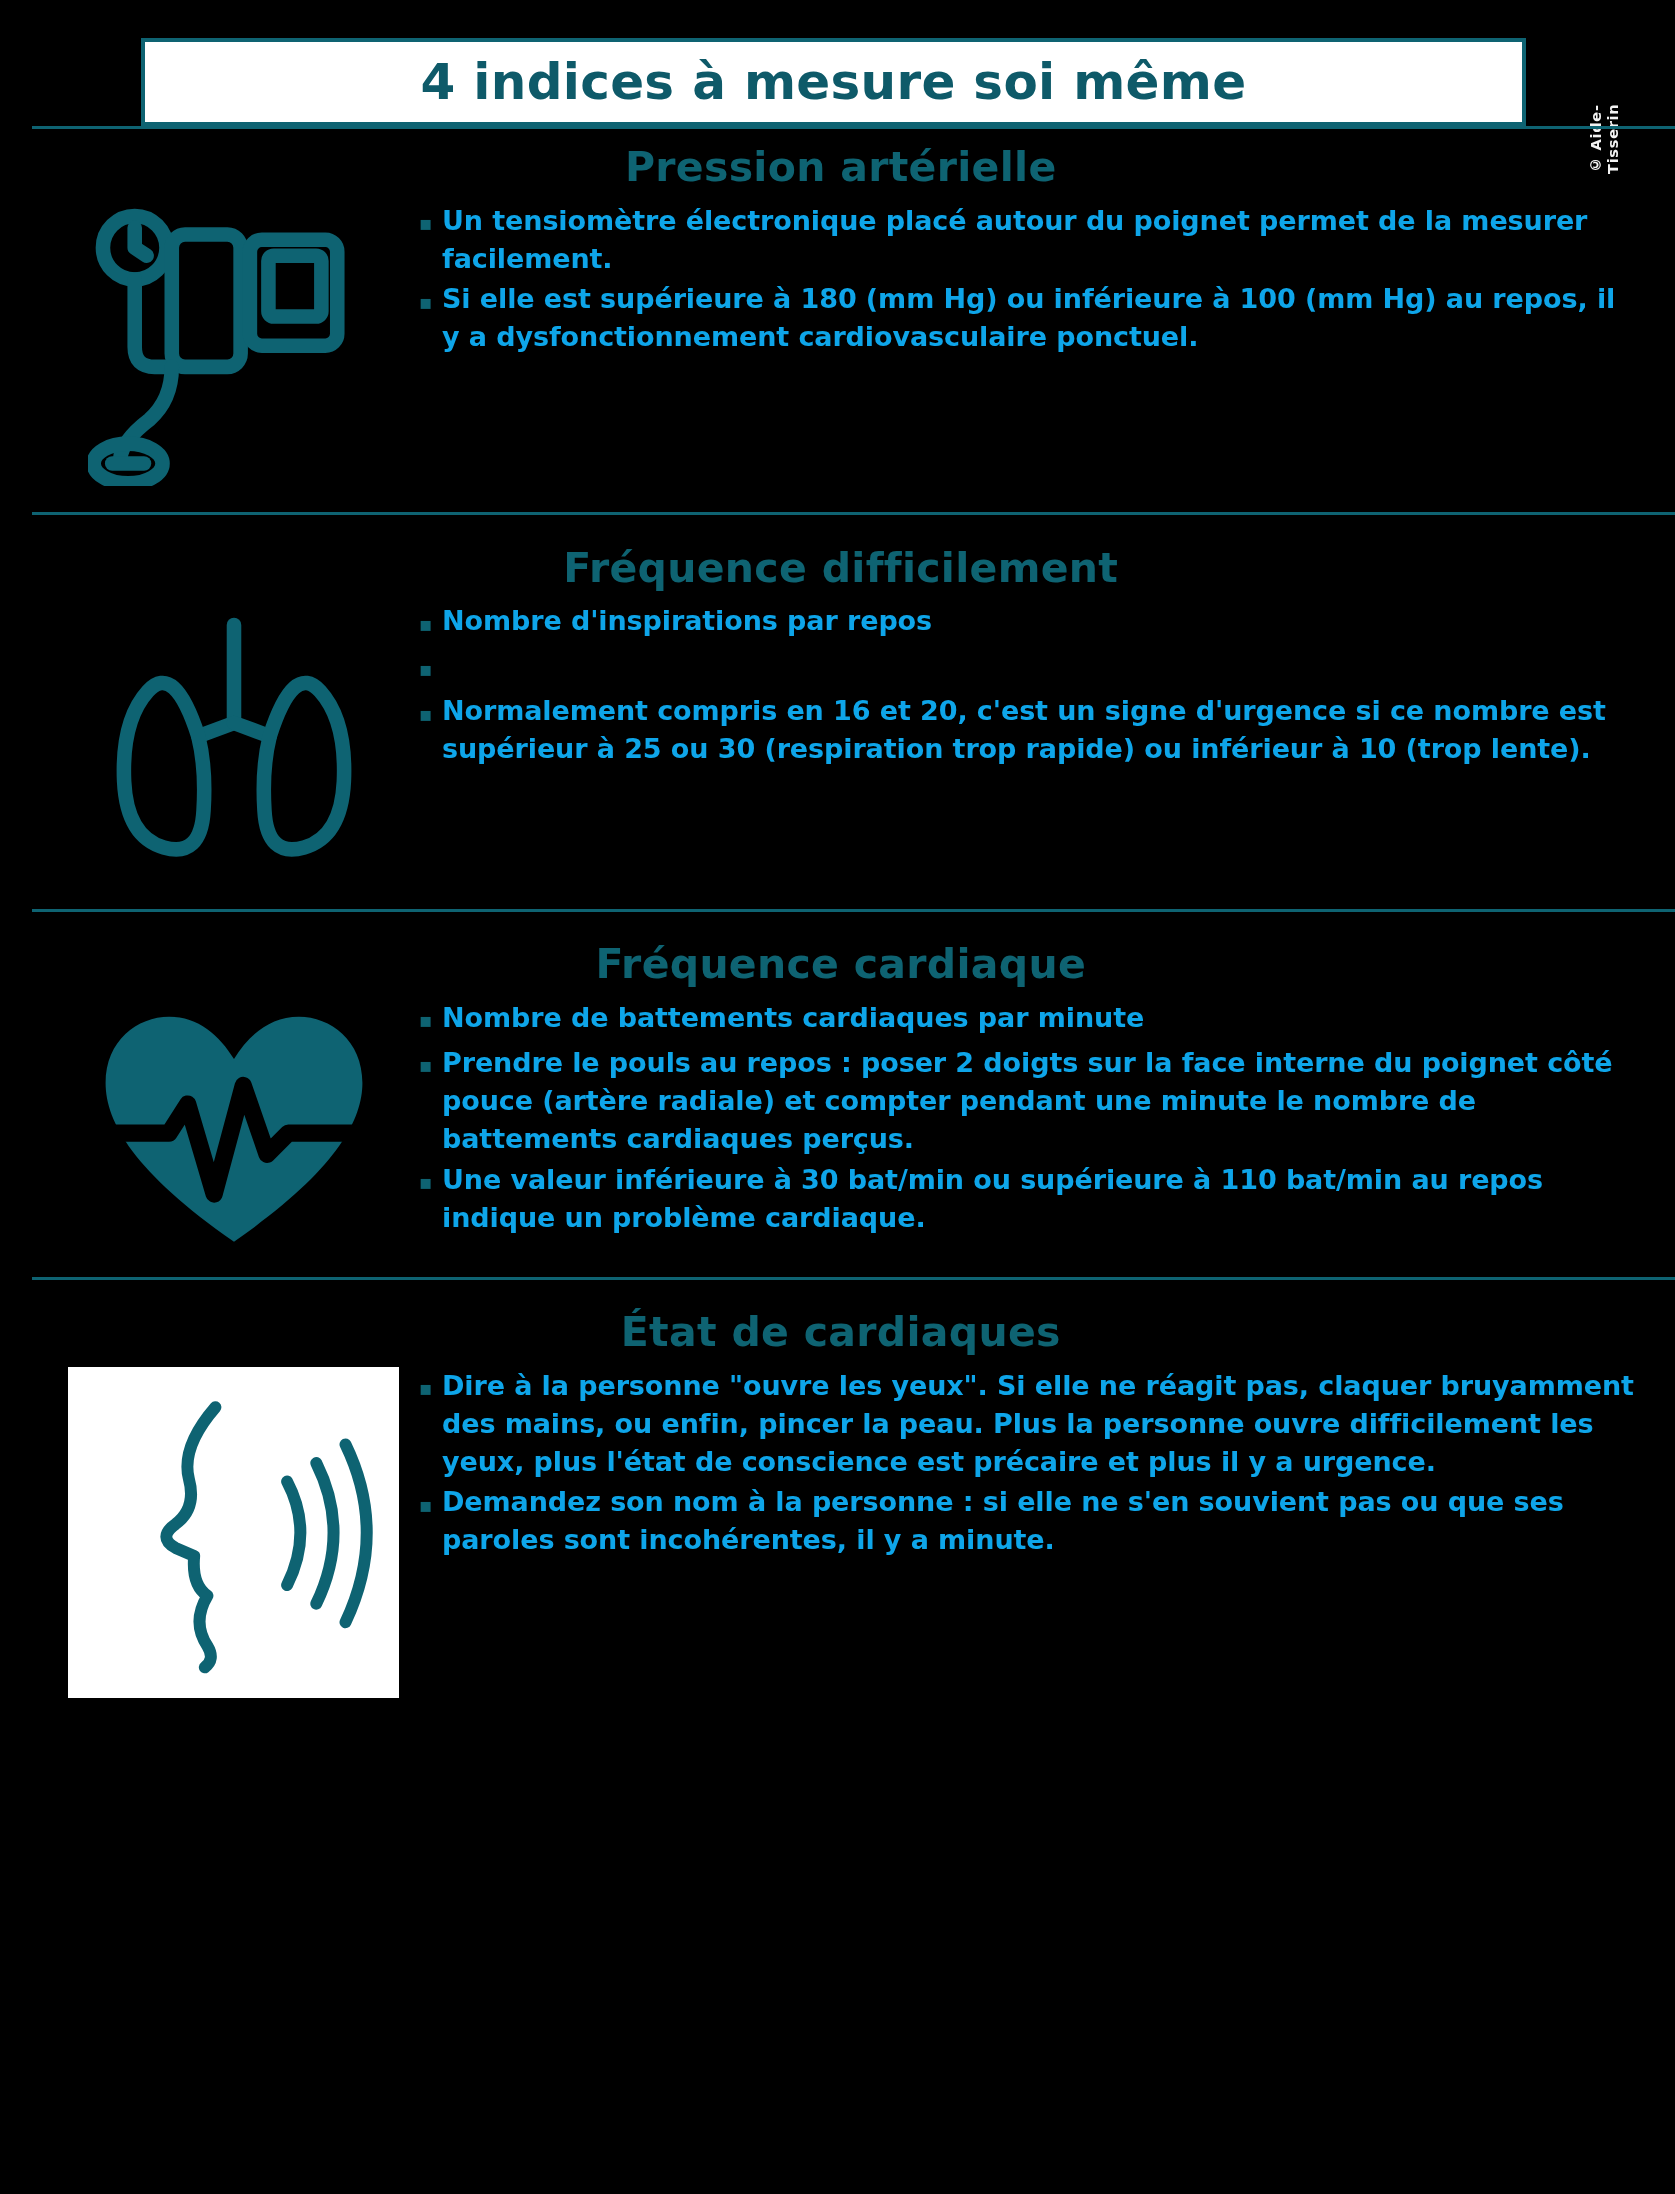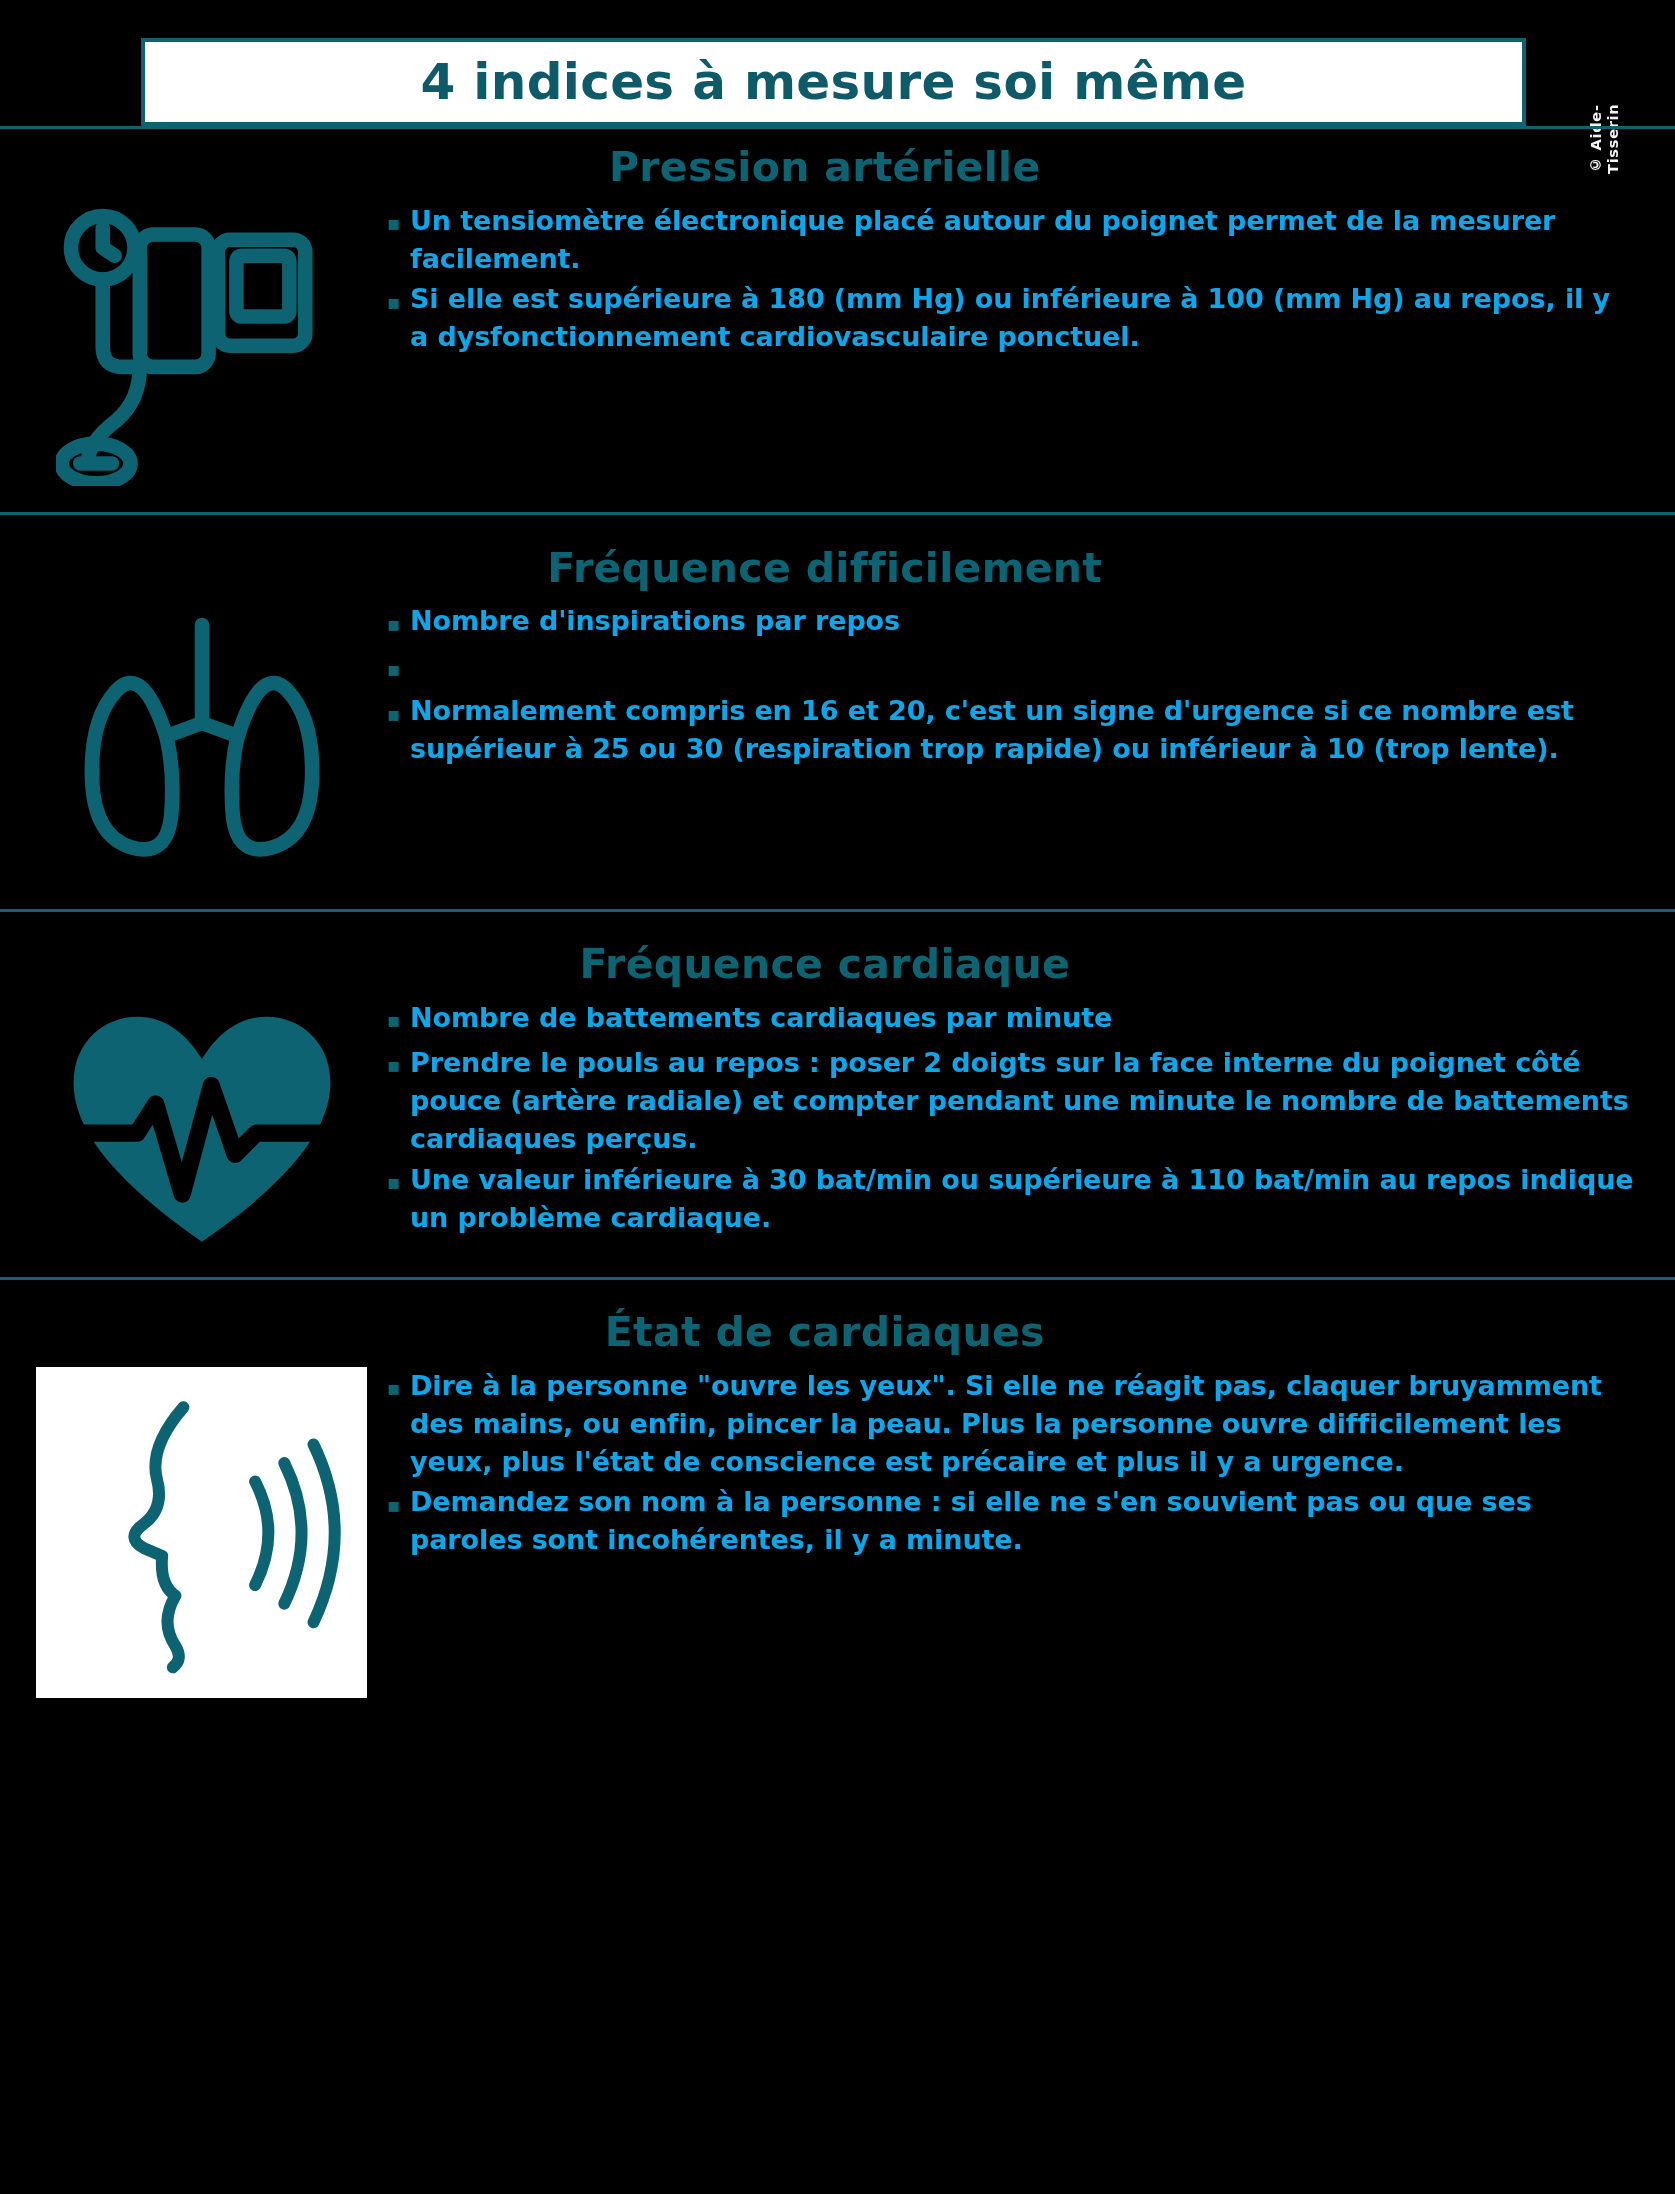--- a/index.html
+++ b/index.html
@@ -70,20 +70,21 @@
   
   .sections {
     position: relative;
     width: 1676px;
   }
   .section {
     position: relative;
     border-top: 3.3px solid #0e6372;
     box-sizing: border-box;
     padding: 6px;
+    margin-left: 32px;
   }
   .section:first-child { border-top: 3.3px solid #0e6372; }
 
   .section-title {
     text-align: center;
     font-size: 41px;
     font-weight: bold;
     color: #0e6372;
     padding-top: 22.5px;
     padding-bottom: 10.6px;

